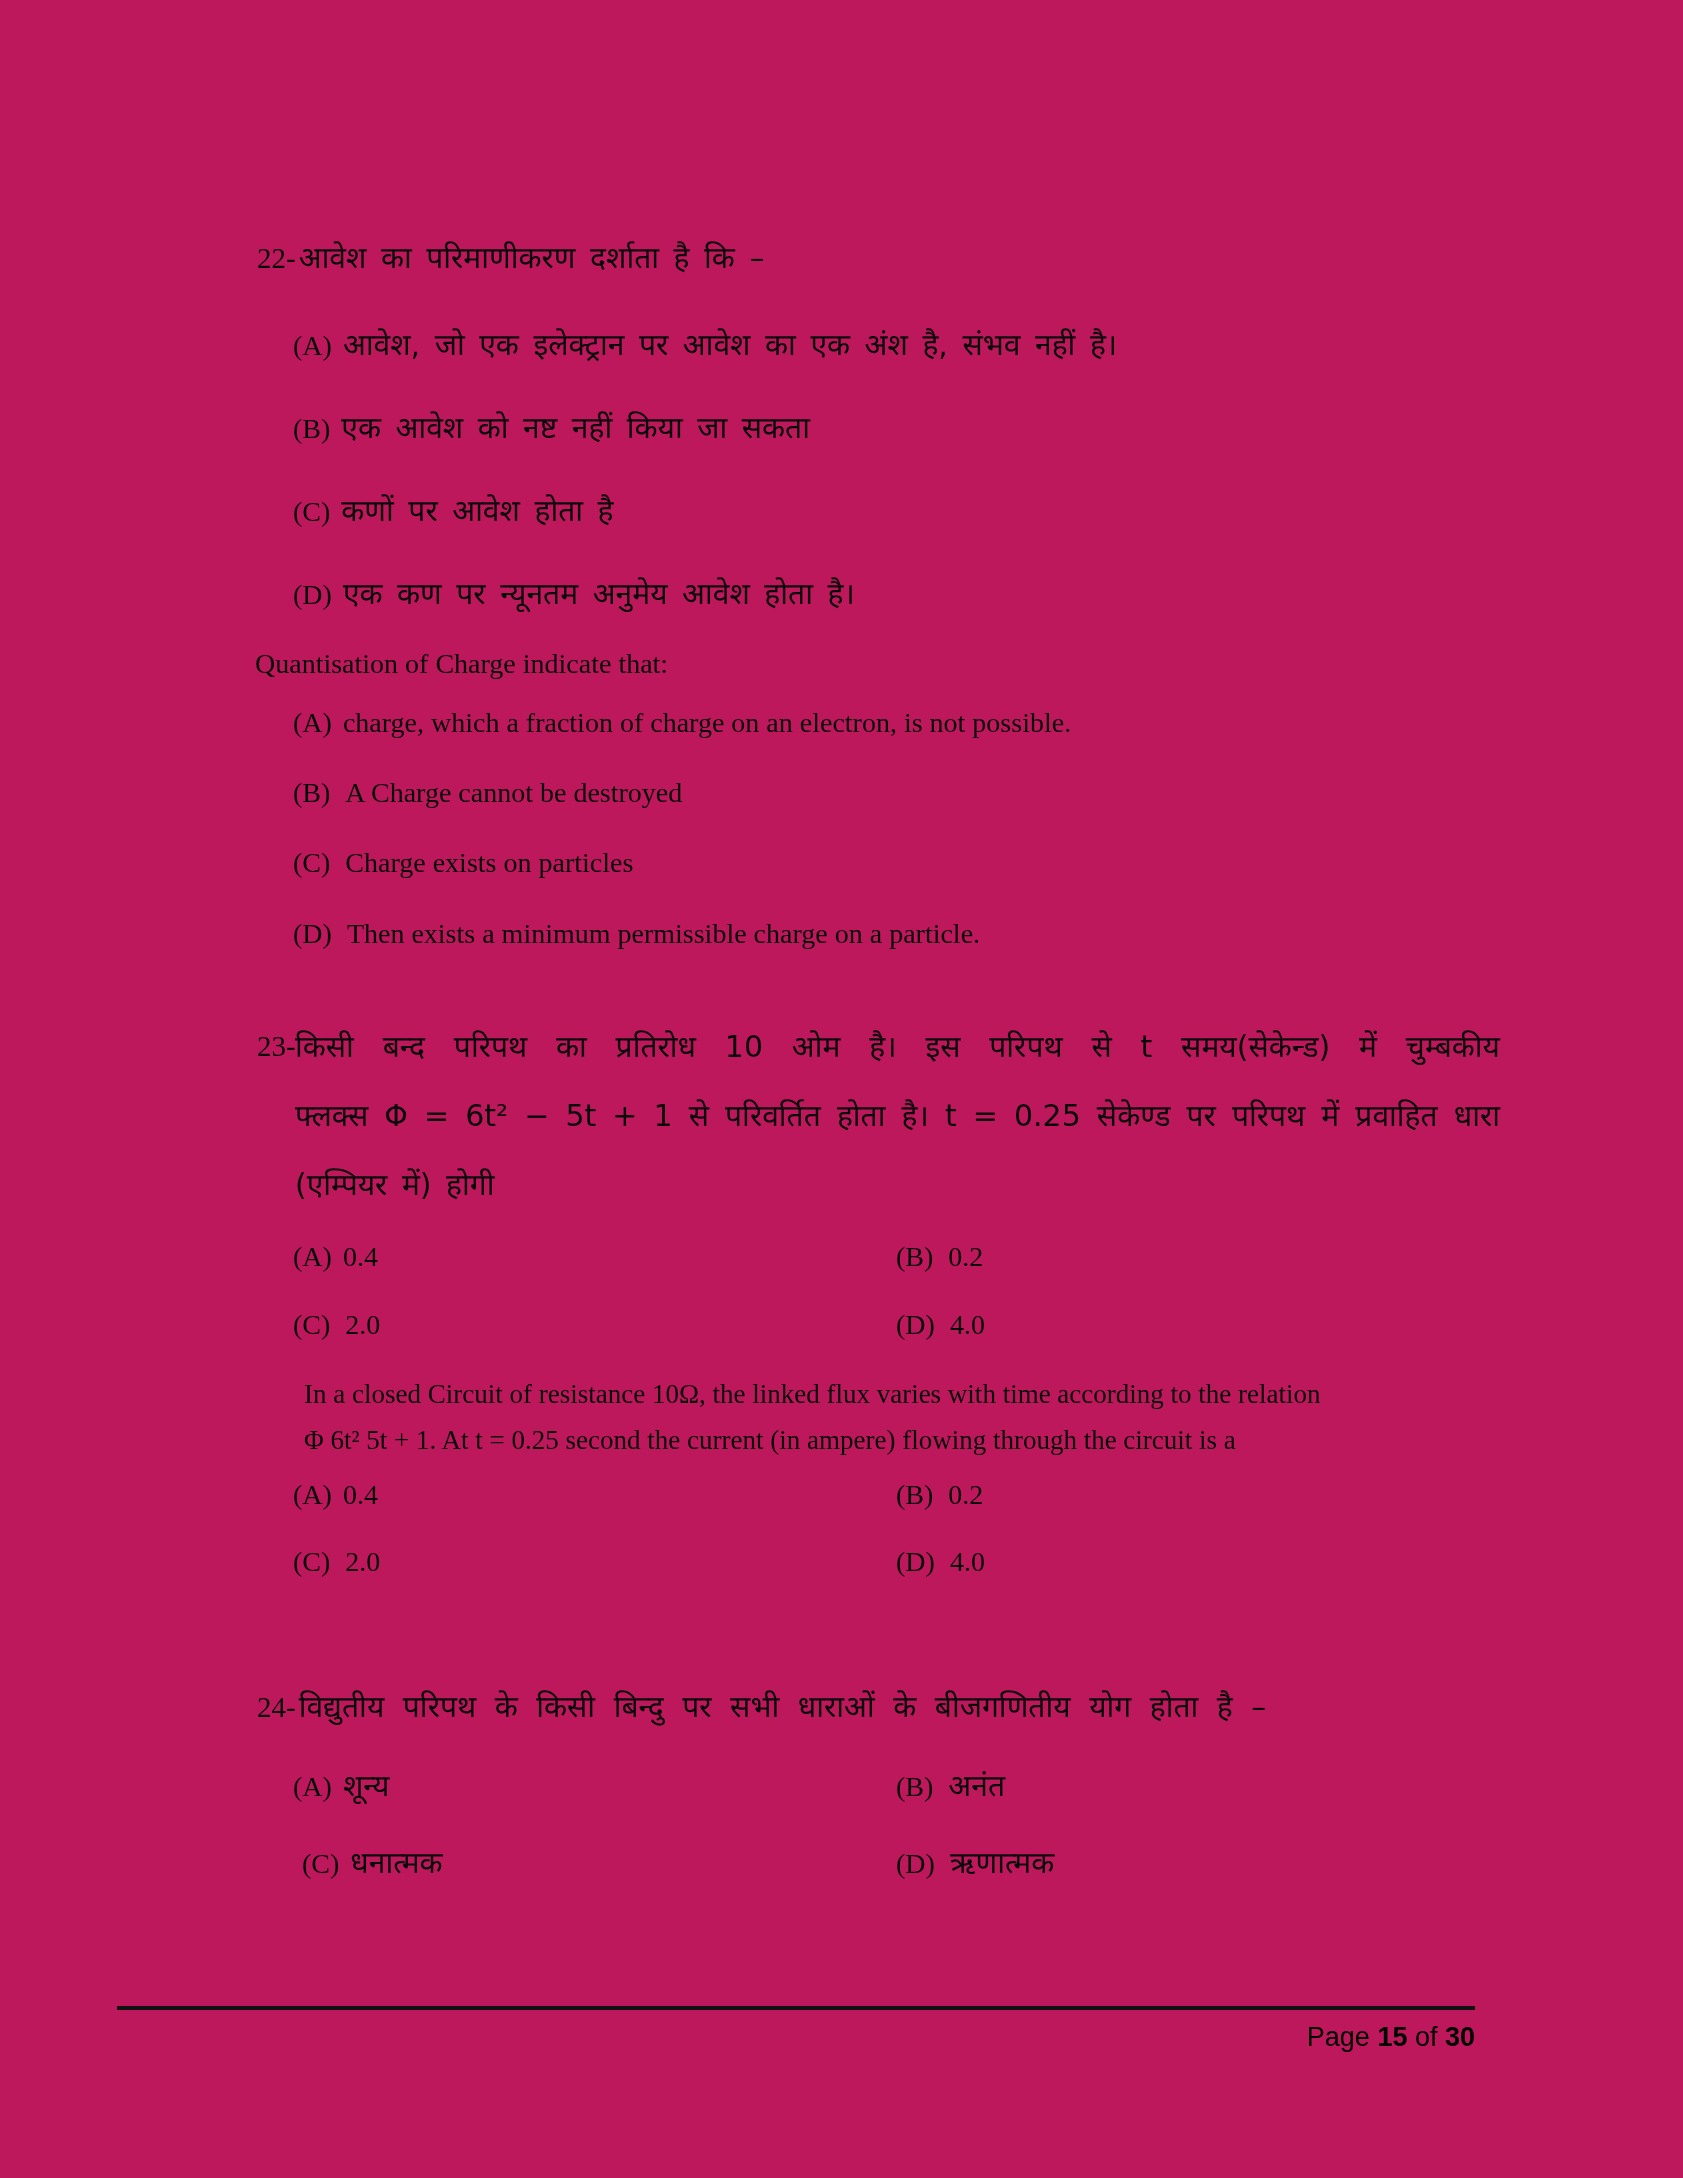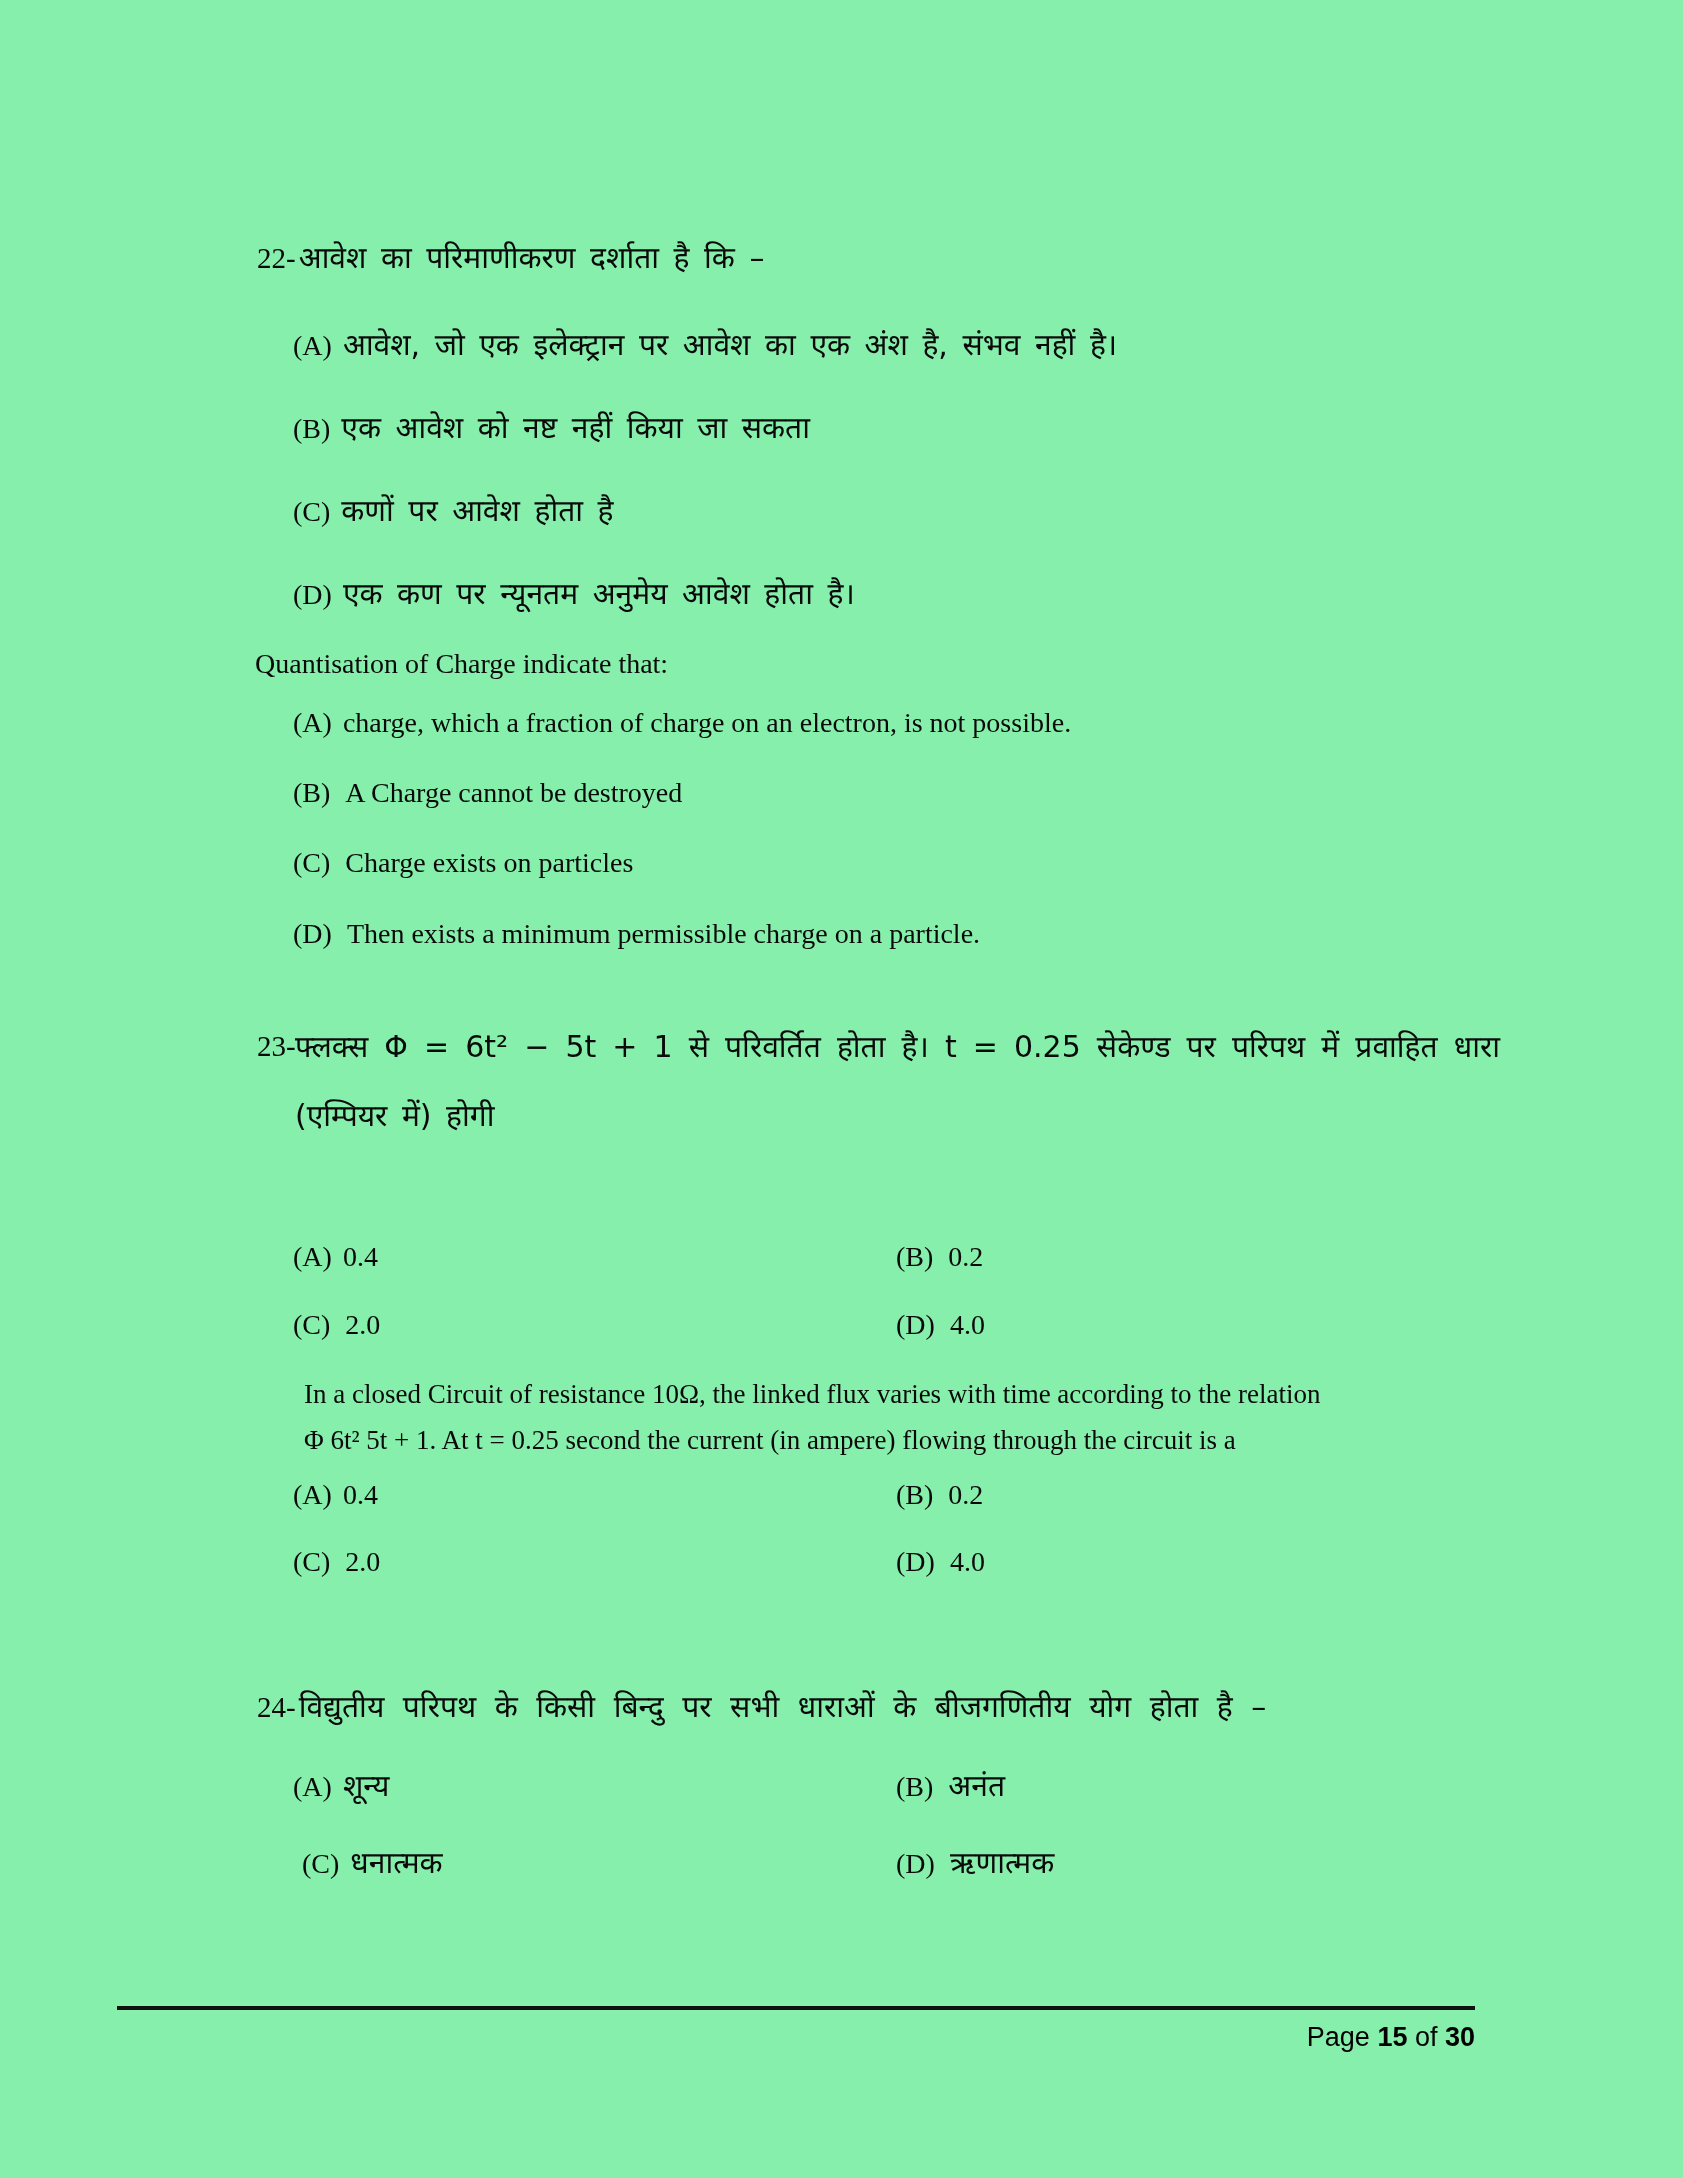--- a/index.html
+++ b/index.html
@@ -4,21 +4,21 @@
 <style>
   html, body {
     margin: 0;
     padding: 0;
     background: #ffffff;
   }
   .page {
     position: relative;
     width: 1683px;
     height: 2178px;
-    background: #86efac;
+    background: #be185d;
     color: #000000;
     overflow: hidden;
   }
   
   .hi {
     font-family: "DejaVu Sans", "Liberation Sans", sans-serif;
     font-size: 30px;
     word-spacing: 5px;
     color: #0a0a0a;
   }
@@ -128,20 +128,21 @@
   </div>
   <div class="qline en" style="left:293px; top:847px;">
     <span class="optlabel wide">(C)</span><span>Charge exists on particles</span>
   </div>
   <div class="qline en" style="left:293px; top:918px;">
     <span class="optlabel wide">(D)</span><span>Then exists a minimum permissible charge on a particle.</span>
   </div>
 
   <div class="qblock hi">
     <span class="qnum-hang">23-</span>
+    <div class="hline justify">किसी बन्द परिपथ का प्रतिरोध 10 ओम है। इस परिपथ से t समय(सेकेन्ड) में चुम्बकीय</div>
     <div class="hline justify">फ्लक्स Φ = 6t² − 5t + 1 से परिवर्तित होता है। t = 0.25 सेकेण्ड पर परिपथ में प्रवाहित धारा</div>
     <div class="hline">(एम्पियर में) होगी</div>
   </div>
 
   <div class="qline en" style="left:293px; top:1241px;">
     <span class="optlabel">(A)</span><span>0.4</span>
   </div>
   <div class="qline en" style="left:896px; top:1241px;">
     <span class="optlabel wide">(B)</span><span>0.2</span>
   </div>

